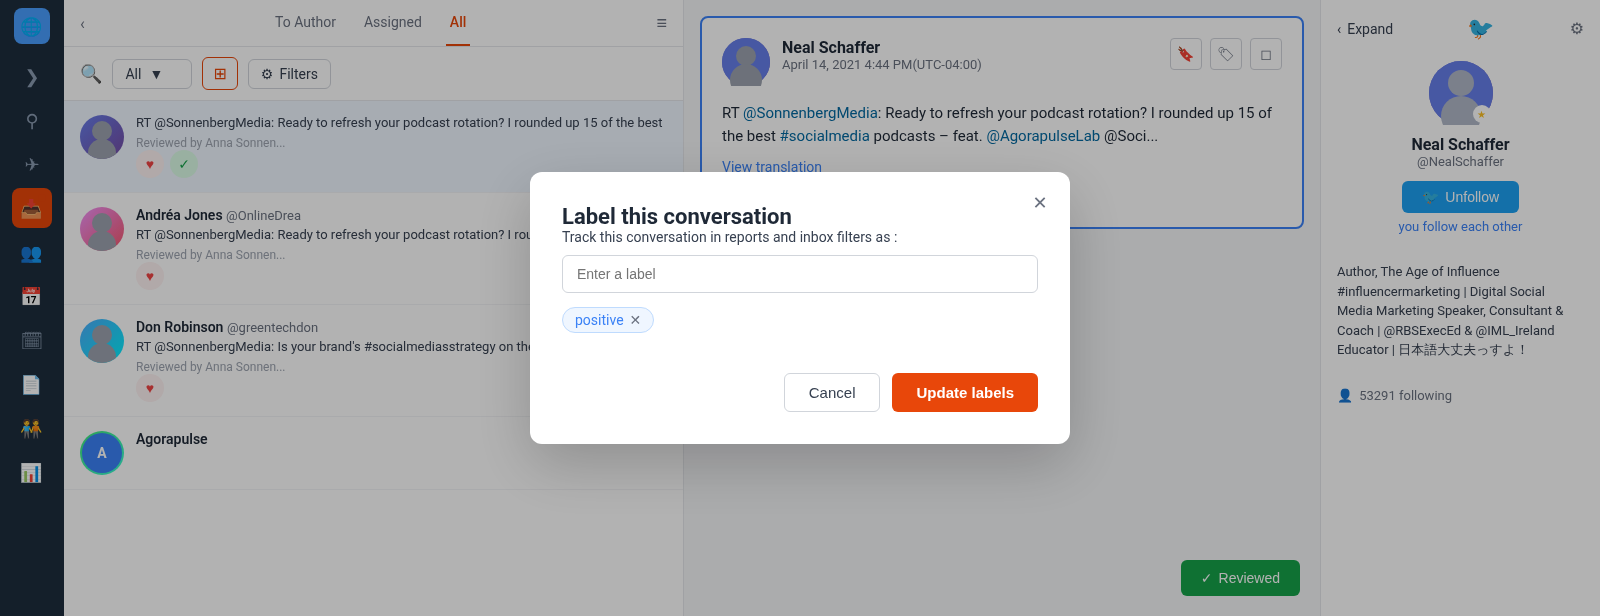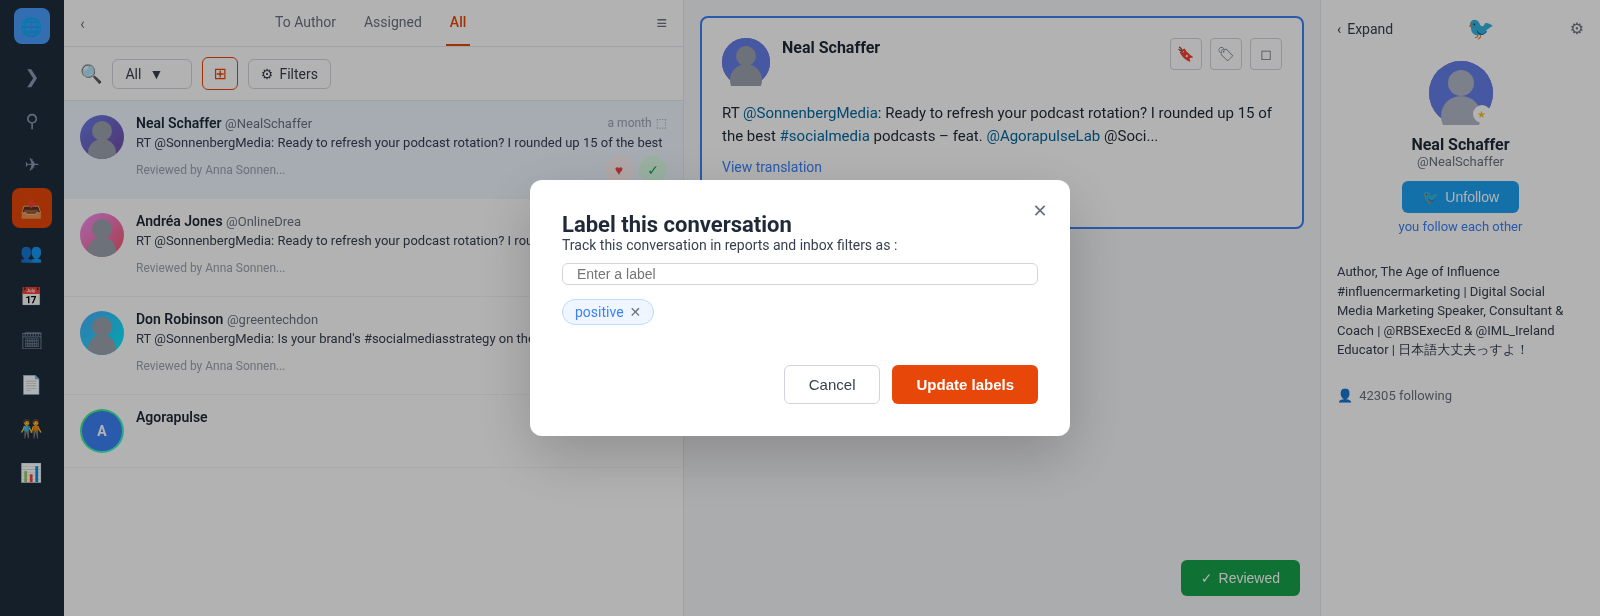--- a/index.html
+++ b/index.html
@@ -189,22 +189,22 @@
     .message-text {
       font-size: 13px;
       color: #374151;
       white-space: nowrap;
       overflow: hidden;
       text-overflow: ellipsis;
       margin-bottom: 6px;
     }
     .message-footer {
       display: flex;
-      align-items: center;
       justify-content: space-between;
+      flex-direction: column;
     }
     .reviewed-by {
       font-size: 12px;
       color: #9ca3af;
     }
     .message-actions {
       display: flex;
       gap: 6px;
     }
     .action-btn {
@@ -442,21 +442,21 @@
     }
     .modal-label {
       font-size: 14px;
       color: #374151;
       margin-bottom: 10px;
     }
     .modal-input {
       width: 100%;
       border: 1px solid #d1d5db;
       border-radius: 6px;
-      padding: 2px 14px;
+      padding: 10px 14px;
       font-size: 14px;
       color: #374151;
       outline: none;
       margin-bottom: 14px;
     }
     .modal-tags {
       display: flex;
       gap: 8px;
       flex-wrap: wrap;
       margin-bottom: 40px;
@@ -579,30 +579,20 @@
   <div class="message-list">
 
     <div class="message-item selected">
       <div class="avatar avatar-neal">
         <svg width="44" height="44" viewBox="0 0 44 44" xmlns="http://www.w3.org/2000/svg">
           <circle cx="22" cy="16" r="10" fill="#9ca3af"></circle>
           <circle cx="22" cy="38" r="14" fill="#9ca3af"></circle>
         </svg>
       </div>
       <div class="message-content">
-        <div class="message-header">
-          <span class="message-author">
-            <span>Neal Schaffer</span>
-            <span class="message-handle">@NealSchaffer</span>
-          </span>
-          <span class="message-time">
-            <span>a month</span>
-            <span>⬚</span>
-          </span>
-        </div>
         <div class="message-text">RT @SonnenbergMedia: Ready to refresh your podcast rotation? I rounded up 15 of the best</div>
         <div class="message-footer">
           <span class="reviewed-by">Reviewed by Anna Sonnen...</span>
           <div class="message-actions">
             <div class="action-btn heart">♥</div>
             <div class="action-btn check">✓</div>
           </div>
         </div>
       </div>
     </div>
@@ -687,20 +677,21 @@
     <div class="tweet-header">
       <div class="tweet-avatar">
         <svg width="48" height="48" viewBox="0 0 48 48" xmlns="http://www.w3.org/2000/svg">
           <circle cx="24" cy="24" r="24" fill="#667eea"></circle>
           <circle cx="24" cy="18" r="10" fill="#9ca3af"></circle>
           <circle cx="24" cy="42" r="16" fill="#9ca3af"></circle>
         </svg>
       </div>
       <div class="tweet-author-info">
         <div class="tweet-author-name">Neal Schaffer</div>
+        <div class="tweet-date">April 14, 2021 4:44 PM(UTC-04:00)</div>
       </div>
       <div class="tweet-actions-right">
         <div class="tweet-action-icon">🔖</div>
         <div class="tweet-action-icon">🏷</div>
         <div class="tweet-action-icon">◻</div>
       </div>
     </div>
     <div class="tweet-text">
       <span>RT </span><span class="tweet-link">@SonnenbergMedia</span><span>: Ready to refresh your podcast rotation? I rounded up 15 of the best </span><span class="tweet-link">#socialmedia</span><span> podcasts – feat. </span><span class="tweet-link">@AgorapulseLab</span><span> @Soci...</span>
     </div>
@@ -746,21 +737,21 @@
       <span>🐦</span>
       <span>Unfollow</span>
     </button>
     <div class="follow-each-other">you follow each other</div>
   </div>
 
   <div class="bio-text">Author, The Age of Influence #influencermarketing | Digital Social Media Marketing Speaker, Consultant &amp; Coach | @RBSExecEd &amp; @IML_Ireland Educator | 日本語大丈夫っすよ！</div>
 
   <div class="following-count">
     <span>👤</span>
-    <span>42305 following</span>
+    <span>53291 following</span>
   </div>
 </div>
 
 <div class="modal-overlay">
   <div class="modal">
     <div class="modal-close">✕</div>
     <div class="modal-title">Label this conversation</div>
     <div class="modal-label">Track this conversation in reports and inbox filters as :</div>
     <input class="modal-input" type="text" placeholder="Enter a label" style="">
     <div class="modal-tags">

